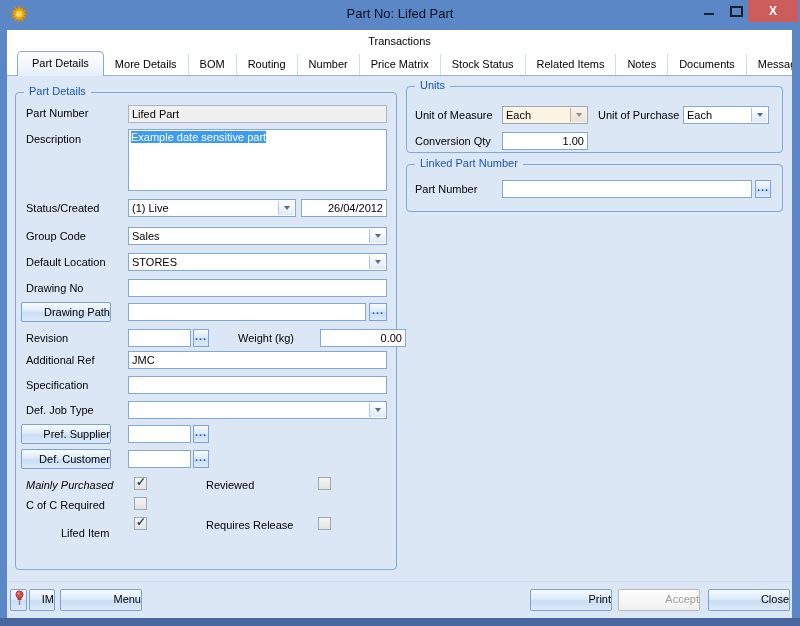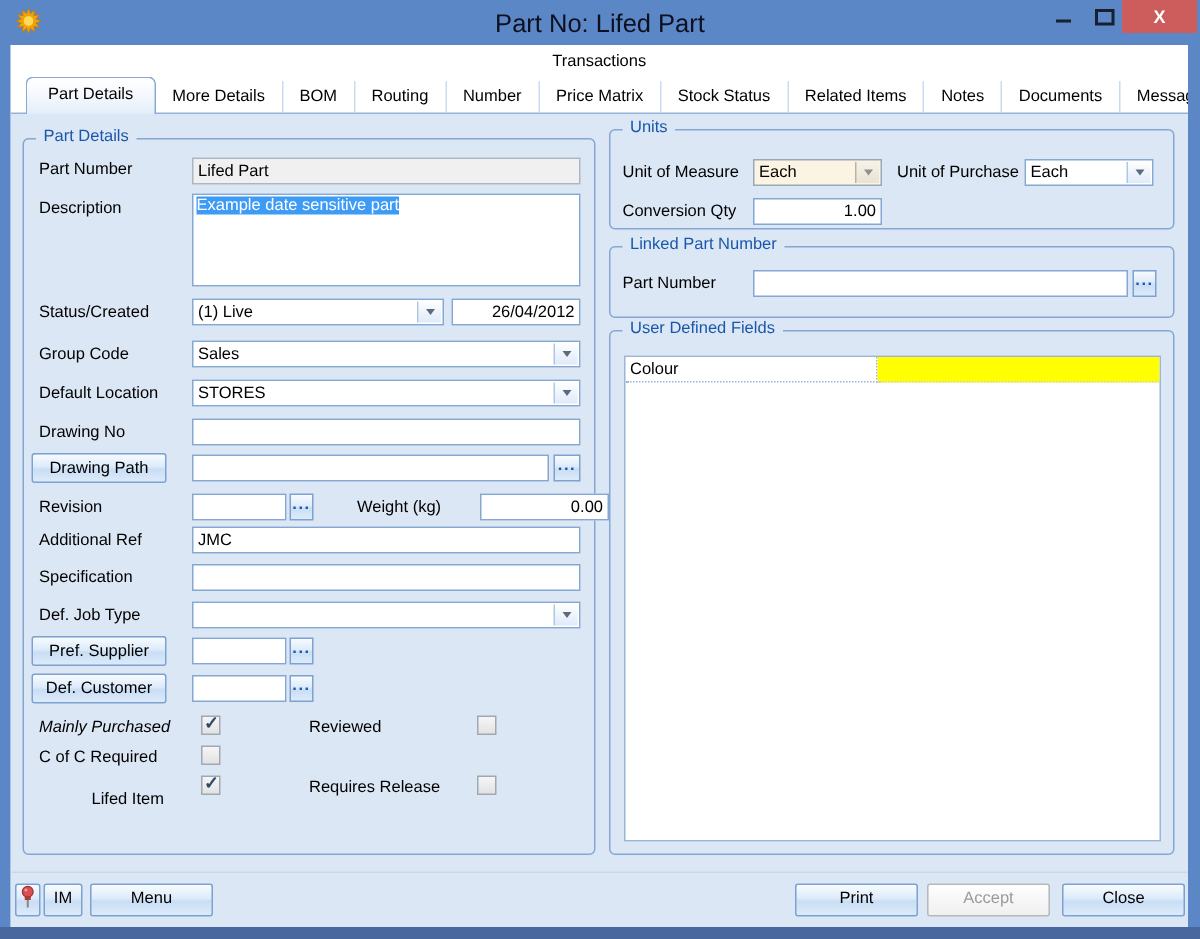--- a/index.html
+++ b/index.html
@@ -2,21 +2,21 @@
 <html><head>
 <meta charset="utf-8">
 <style>
   html,body{margin:0;padding:0;}
   body{width:800px;height:626px;position:relative;font-family:"Liberation Sans",sans-serif;font-size:11px;color:#000;overflow:hidden;}
   .window{position:absolute;inset:0;background:#5b87c7;}
   .bottom-edge{position:absolute;left:0;right:0;bottom:0;height:8px;background:#49679f;}
   
   .titlebar{position:absolute;top:0;left:0;right:0;height:30px;}
   .app-icon{position:absolute;left:10px;top:5px;width:18px;height:18px;}
-  .title{position:absolute;left:100px;right:100px;top:6px;text-align:center;font-size:17px;color:#0d1020;}
+  .title{position:absolute;left:100px;right:100px;top:6px;text-align:center;font-size:13px;color:#0d1020;}
   .win-controls{position:absolute;top:0;right:2px;display:flex;align-items:flex-start;}
   .btn-min,.btn-max{width:26px;height:22px;position:relative;}
   .btn-min::after{content:"";position:absolute;left:8px;top:13px;width:10px;height:2px;background:#16202e;}
   .btn-max::after{content:"";position:absolute;left:8px;top:6px;width:9px;height:7px;border:2px solid #16202e;}
   .btn-close{width:50px;height:22px;background:#cd5c5c;color:#fff;text-align:center;line-height:22px;font-weight:bold;font-size:12px;}
   
   .window-body{position:absolute;left:7px;right:8px;top:30px;bottom:8px;background:#dce7f5;overflow:hidden;}
   .tabstrip{position:absolute;top:0;left:0;right:0;height:46px;background:#ffffff;border-bottom:1px solid #95b2d8;box-sizing:border-box;}
   .transactions{position:absolute;top:5px;left:0;width:100%;text-align:center;}
   .tabs{position:absolute;left:10px;bottom:0;display:flex;align-items:flex-end;}
@@ -33,21 +33,21 @@
   .field.num{text-align:right;}
   .textarea{position:absolute;background:#fff;border:1px solid #84a7d3;padding:1px 2px;box-sizing:border-box;overflow:hidden;}
   .sel{background:#3d9bf5;color:#fff;margin-top:48px;}
   .combo{position:absolute;background:#fff;border:1px solid #84a7d3;height:18px;line-height:16px;box-sizing:border-box;padding:0 18px 0 3px;overflow:hidden;white-space:nowrap;}
   .combo .arrow{position:absolute;right:1px;top:1px;bottom:1px;width:15px;background:linear-gradient(#fefefe,#dfeafa);border-left:1px solid #aec7e4;display:flex;align-items:center;justify-content:center;}
   .combo .arrow::after{content:"";border-left:3px solid transparent;border-right:3px solid transparent;border-top:4px solid #5a6b7e;}
   .combo.disabled{background:#fcf4e2;border-color:#9aa8b8;}
   .combo.disabled .arrow{background:linear-gradient(#f6f2e9,#e9e3d5);border-left-color:#b9b3a5;}
   .combo.disabled .arrow::after{border-top-color:#8f8f8f;}
   
-  .btn{position:absolute;background:linear-gradient(#f8fbff,#dcebfa 45%,#c9ddf4 55%,#dcebfa);border:1px solid #7da2d2;border-radius:2px;text-align:center;box-sizing:border-box;line-height:19px;overflow:hidden;}
+  .btn{position:absolute;background:linear-gradient(#f8fbff,#dcebfa 45%,#c9ddf4 55%,#dcebfa);border:1px solid #7da2d2;border-radius:2px;text-align:right;box-sizing:border-box;line-height:19px;overflow:hidden;}
   .btn.h20{line-height:18px;}
   .btn.disabled{background:linear-gradient(#fefefe,#f0f0f0);border-color:#b9b9b9;color:#9b9b9b;}
   .browse{position:absolute;background:linear-gradient(#f8fbff,#dcebfa 45%,#c9ddf4 55%,#dcebfa);border:1px solid #7da2d2;box-sizing:border-box;text-align:center;line-height:13px;color:#1a57ab;font-weight:bold;letter-spacing:1px;}
   
   .checkbox{position:absolute;width:13px;height:13px;border:1px solid #a0a8b0;background:linear-gradient(#f6f6f6,#e2e2e2);box-sizing:border-box;}
   .checkbox.checked::after{content:"\2713";position:absolute;left:1px;top:-3px;font-size:12px;font-weight:bold;color:#2d4a6b;}
   
   .udf-list{position:absolute;background:#fff;border:1px solid #9ab5d6;box-sizing:border-box;overflow:hidden;}
   .udf-row{display:flex;height:17px;line-height:15px;}
   .udf-name{width:168px;border-bottom:1px dotted #9ab5d6;border-right:1px dotted #9ab5d6;padding:1px 3px 0;box-sizing:border-box;}
@@ -168,29 +168,20 @@
         <div class="field num" style="left:95px;top:45px;width:86px;">1.00</div>
       </div>
 
       <div class="groupbox" style="left:399px;top:88px;width:377px;height:48px;">
         <span class="legend">Linked Part Number</span>
         <span class="lbl" style="left:8px;top:18px;">Part Number</span>
         <div class="field" style="left:95px;top:15px;width:250px;"></div>
         <div class="browse" style="left:348px;top:15px;width:16px;height:18px;">...</div>
       </div>
 
-      <div class="groupbox" style="left:399px;top:144px;width:377px;height:350px;">
-        <span class="legend">User Defined Fields</span>
-        <div class="udf-list" style="left:9px;top:16px;width:358px;height:324px;">
-          <div class="udf-row">
-            <div class="udf-name">Colour</div>
-            <div class="udf-value"></div>
-          </div>
-        </div>
-      </div>
 
       <div class="footer-line"></div>
       <div class="btn" style="left:3px;top:513px;width:17px;height:22px;">
         <span>
           <svg width="13" height="16" viewBox="0 0 13 16">
             <line x1="6.5" y1="9" x2="6.5" y2="15" stroke="#8a8a8a" stroke-width="1.4"></line>
             <rect x="4.5" y="7.5" width="4" height="2.5" fill="#b03a3a"></rect>
             <circle cx="6.5" cy="4.5" r="3.6" fill="#d94f4f" stroke="#9e2f2f" stroke-width="0.8"></circle>
             <circle cx="5.3" cy="3.4" r="1" fill="#f2a0a0"></circle>
           </svg>

